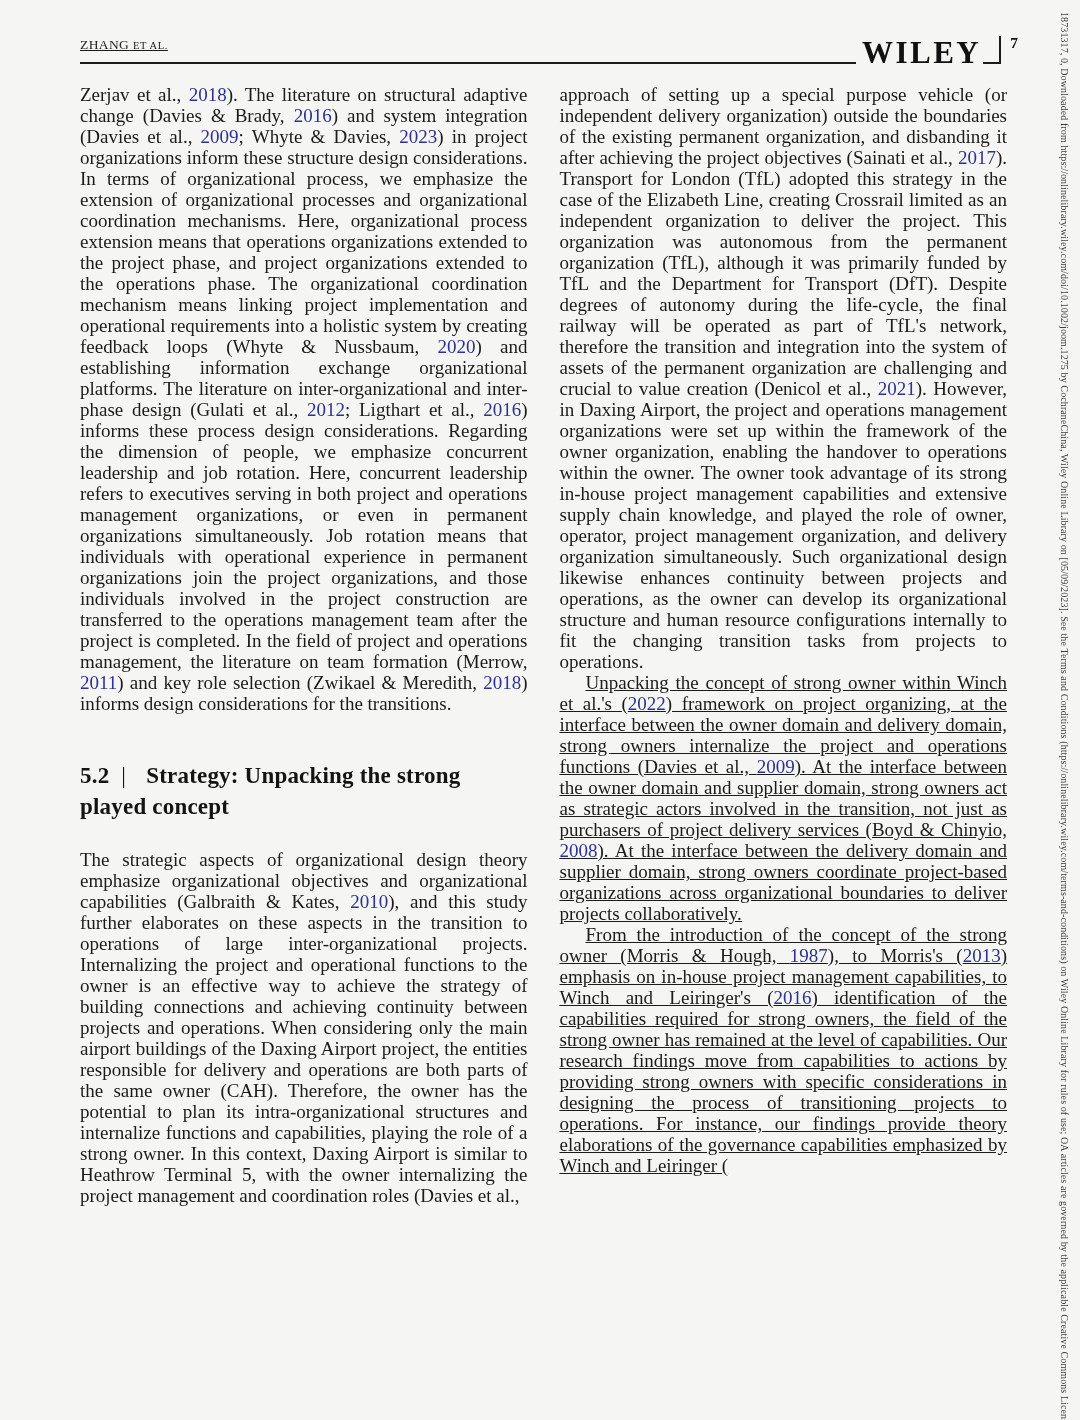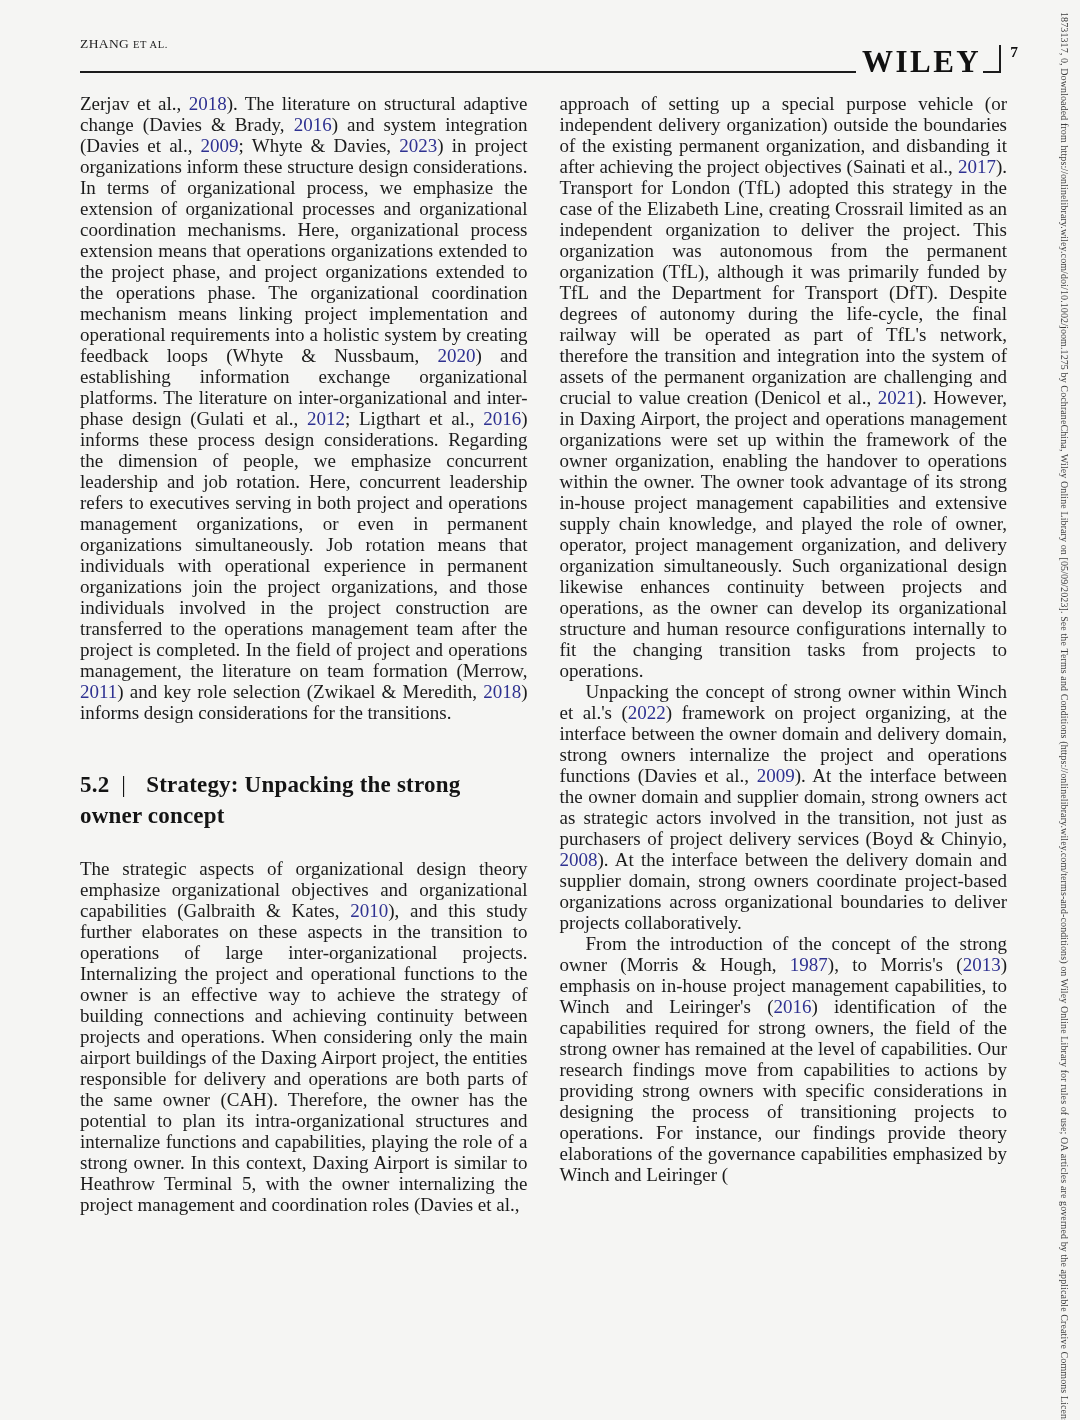--- a/index.html
+++ b/index.html
@@ -13,21 +13,22 @@
     color:#1b1b1b;
   }
   
   .header{
     display:flex;align-items:flex-end;
     padding:34px 62px 0 80px;
   }
   .head-left{
     flex:1;
     border-bottom:2.5px solid #1b1b1b;
-    padding-bottom:19px;
+    padding-bottom:9px;
+    text-decoration:underline;
   }
   .running-head{font-size:13.5px;letter-spacing:.4px;color:#222;}
   .running-head .etal{font-size:10.5px;letter-spacing:.6px;}
   .wiley-logo{
     font-family:"Liberation Serif", serif;
     font-size:31px;line-height:30px;
     letter-spacing:2.5px;font-weight:700;color:#111;
     padding:0 2px 0 6px;margin-bottom:-4px;
   }
   .wiley-tick{
@@ -44,21 +45,21 @@
     display:flex;gap:32px;
     padding:20px 73px 0 80px;
   }
   .column{flex:1;min-width:0;}
   .para{
     margin:0;
     font-size:19px;line-height:21px;
     text-align:justify;
     hyphens:auto;-webkit-hyphens:auto;
   }
-  .para.indent{text-indent:26px;}
+  .para.indent{text-indent:26px;text-decoration:underline;}
   .cite{color:#2e3191;}
   .section-heading{
     margin:46px 0 27px 0;
     font-size:23px;line-height:31px;
     font-weight:700;color:#141414;
     letter-spacing:.2px;
   }
   .sec-num{margin-right:12px;}
   .sec-sep{font-weight:400;margin-right:20px;}
   
@@ -79,21 +80,21 @@
       <span class="running-head"><span>ZHANG</span> <span class="etal">ET AL.</span></span>
     </div>
     <div class="wiley-logo">WILEY</div>
     <div class="wiley-tick"></div>
     <div class="page-number">7</div>
   </div>
 
   <div class="columns">
     <div class="column">
         <p class="para"><span>Zerjav et al., </span><span class="cite">2018</span><span>). The literature on structural adaptive change (Davies &amp; Brady, </span><span class="cite">2016</span><span>) and system integration (Davies et al., </span><span class="cite">2009</span><span>; Whyte &amp; Davies, </span><span class="cite">2023</span><span>) in project organizations inform these structure design considerations. In terms of organizational process, we emphasize the extension of organizational processes and organizational coordination mechanisms. Here, organizational process extension means that operations organizations extended to the project phase, and project organizations extended to the operations phase. The organizational coordination mechanism means linking project implementation and operational requirements into a holistic system by creating feedback loops (Whyte &amp; Nussbaum, </span><span class="cite">2020</span><span>) and establishing information exchange organizational platforms. The literature on inter-organizational and inter-phase design (Gulati et al., </span><span class="cite">2012</span><span>; Ligthart et al., </span><span class="cite">2016</span><span>) informs these process design considerations. Regarding the dimension of people, we emphasize concurrent leadership and job rotation. Here, concurrent leadership refers to executives serving in both project and operations management organizations, or even in permanent organizations simultaneously. Job rotation means that individuals with operational experience in permanent organizations join the project organizations, and those individuals involved in the project construction are transferred to the operations management team after the project is completed. In the field of project and operations management, the literature on team formation (Merrow, </span><span class="cite">2011</span><span>) and key role selection (Zwikael &amp; Meredith, </span><span class="cite">2018</span><span>) informs design considerations for the transitions.</span></p>
-        <h2 class="section-heading"><span class="sec-num">5.2</span><span class="sec-sep">|</span><span class="sec-title">Strategy: Unpacking the strong owner concept</span></h2>
+        <h2 class="section-heading"><span class="sec-num">5.2</span><span class="sec-sep">|</span><span class="sec-title">Strategy: Unpacking the strong played concept</span></h2>
         <p class="para"><span>The strategic aspects of organizational design theory emphasize organizational objectives and organizational capabilities (Galbraith &amp; Kates, </span><span class="cite">2010</span><span>), and this study further elaborates on these aspects in the transition to operations of large inter-organizational projects. Internalizing the project and operational functions to the owner is an effective way to achieve the strategy of building connections and achieving continuity between projects and operations. When considering only the main airport buildings of the Daxing Airport project, the entities responsible for delivery and operations are both parts of the same owner (CAH). Therefore, the owner has the potential to plan its intra-organizational structures and internalize functions and capabilities, playing the role of a strong owner. In this context, Daxing Airport is similar to Heathrow Terminal 5, with the owner internalizing the project management and coordination roles (Davies et al., </span></p>
       </div>
     <div class="column">
         <p class="para"><span>approach of setting up a special purpose vehicle (or independent delivery organization) outside the boundaries of the existing permanent organization, and disbanding it after achieving the project objectives (Sainati et al., </span><span class="cite">2017</span><span>). Transport for London (TfL) adopted this strategy in the case of the Elizabeth Line, creating Crossrail limited as an independent organization to deliver the project. This organization was autonomous from the permanent organization (TfL), although it was primarily funded by TfL and the Department for Transport (DfT). Despite degrees of autonomy during the life-cycle, the final railway will be operated as part of TfL's network, therefore the transition and integration into the system of assets of the permanent organization are challenging and crucial to value creation (Denicol et al., </span><span class="cite">2021</span><span>). However, in Daxing Airport, the project and operations management organizations were set up within the framework of the owner organization, enabling the handover to operations within the owner. The owner took advantage of its strong in-house project management capabilities and extensive supply chain knowledge, and played the role of owner, operator, project management organization, and delivery organization simultaneously. Such organizational design likewise enhances continuity between projects and operations, as the owner can develop its organizational structure and human resource configurations internally to fit the changing transition tasks from projects to operations.</span></p>
         <p class="para indent"><span>Unpacking the concept of strong owner within Winch et al.'s (</span><span class="cite">2022</span><span>) framework on project organizing, at the interface between the owner domain and delivery domain, strong owners internalize the project and operations functions (Davies et al., </span><span class="cite">2009</span><span>). At the interface between the owner domain and supplier domain, strong owners act as strategic actors involved in the transition, not just as purchasers of project delivery services (Boyd &amp; Chinyio, </span><span class="cite">2008</span><span>). At the interface between the delivery domain and supplier domain, strong owners coordinate project-based organizations across organizational boundaries to deliver projects collaboratively.</span></p>
         <p class="para indent"><span>From the introduction of the concept of the strong owner (Morris &amp; Hough, </span><span class="cite">1987</span><span>), to Morris's (</span><span class="cite">2013</span><span>) emphasis on in-house project management capabilities, to Winch and Leiringer's (</span><span class="cite">2016</span><span>) identification of the capabilities required for strong owners, the field of the strong owner has remained at the level of capabilities. Our research findings move from capabilities to actions by providing strong owners with specific considerations in designing the process of transitioning projects to operations. For instance, our findings provide theory elaborations of the governance capabilities emphasized by Winch and Leiringer (</span></p>
       </div>
   </div>
 
   <div class="side-note">18731317, 0, Downloaded from https://onlinelibrary.wiley.com/doi/10.1002/joom.1275 by CochraneChina, Wiley Online Library on [05/09/2023]. See the Terms and Conditions (https://onlinelibrary.wiley.com/terms-and-conditions) on Wiley Online Library for rules of use; OA articles are governed by the applicable Creative Commons License</div>

